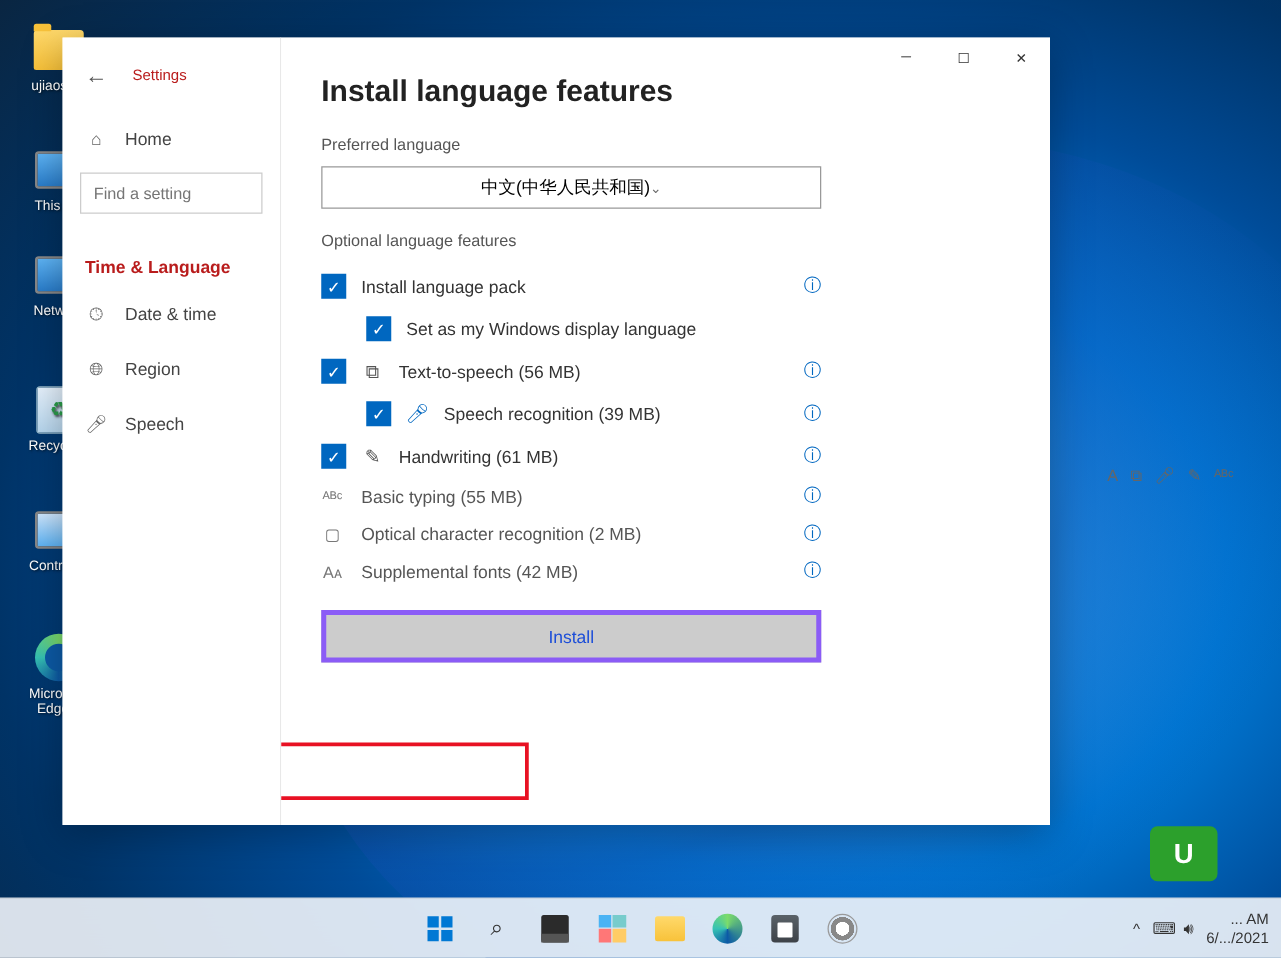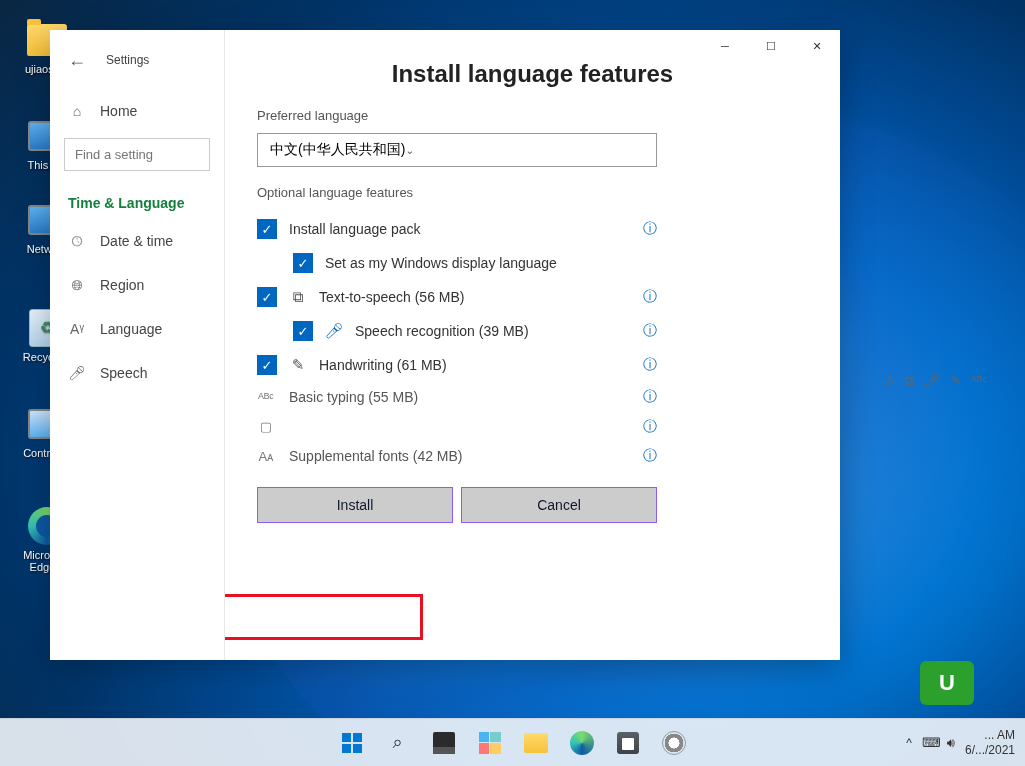--- a/index.html
+++ b/index.html
@@ -40,50 +40,50 @@
 }
 .titlebar { height: 32px; display: flex; justify-content: flex-end; position: absolute; top: 0; right: 0; z-index: 5; }
 .titlebar .wbtn { width: 46px; height: 32px; display: flex; align-items: center; justify-content: center; font-size: 11px; color: #333; }
 
 .sw-body { display: flex; flex: 1; overflow: hidden; }
 
 
 .sidebar { width: 175px; background: #fff; border-right: 1px solid #e8e8e8; display: flex; flex-direction: column; }
 .sb-top { height: 60px; display: flex; align-items: center; padding-left: 18px; gap: 20px; }
 .back-arrow { font-size: 18px; color: #555; }
-.sb-title { font-size: 12px; color: #404040; }
+.sb-title { font-size: 12px; color: #b91c1c; }
 .sb-home { display: flex; align-items: center; gap: 14px; padding: 12px 18px; color: #444; font-size: 14px; }
-.sb-search { margin: 6px 14px 10px; }
+.sb-search { margin: 6px 14px 20px; }
 .sb-search input { width: 100%; padding: 8px 10px; border: 1px solid #ccc; font-size: 13px; outline: none; }
-.sb-section { padding: 14px 18px 8px; font-size: 14px; font-weight: 600; color: #15803d; }
+.sb-section { padding: 14px 18px 8px; font-size: 14px; font-weight: 600; color: #b91c1c; }
 .sb-item { display: flex; align-items: center; gap: 14px; padding: 13px 18px; color: #444; font-size: 14px; }
 .sb-icon { width: 18px; height: 18px; display: inline-flex; align-items: center; justify-content: center; color: #666; }
 
 
 .main { flex: 1; padding: 30px 32px 20px; overflow: hidden; position: relative; background:#fff;}
-.main h1 { font-size: 24px; font-weight: 600; color: #222; margin-bottom: 20px; text-align: center; }
+.main h1 { font-size: 24px; font-weight: 600; color: #222; margin-bottom: 20px; }
 .sect-label { font-size: 13px; color: #555; margin-bottom: 10px; }
 .sect-label2 { font-size: 13px; color: #555; margin: 18px 0 12px; }
-.lang-select { position: relative; border: 1px solid #999; padding: 7px 12px; font-size: 14px; display:flex; justify-content:flex-start; align-items:center; margin-bottom:6px; width: 400px;}
+.lang-select { position: relative; border: 1px solid #999; padding: 7px 12px; font-size: 14px; display:flex; justify-content:center; align-items:center; margin-bottom:6px; width: 400px;}
 .lang-select .chev { color: #666; font-size: 11px; }
 
 .feat-row { display: flex; align-items: center; gap: 12px; padding: 7px 0; font-size: 14px; color: #333; position: relative; }
 .feat-row.indent { padding-left: 36px; }
 .checkbox { width: 20px; height: 20px; background: #0067c0; display: inline-flex; align-items: center; justify-content: center; color: #fff; font-size: 13px; flex-shrink: 0; }
 .feat-icon { width: 18px; display: inline-flex; justify-content: center; color: #555; font-size: 15px; flex-shrink:0;}
 .info-icon { position: absolute; right: 0; color: #0067c0; font-size: 14px; }
 .feat-container { width: 400px; position: relative;}
 
 .req-row { display: flex; align-items: center; gap: 14px; padding: 7px 0; font-size: 14px; color: #555; width: 400px; position: relative;}
 .req-icon { width: 18px; display: inline-flex; justify-content: center; font-size: 13px; color: #777;}
 
 .choose-link { color: #0067c0; font-size: 14px; margin-top: 14px; display: block; }
 
 .btn-row { display: flex; gap: 8px; margin-top: 16px; width: 400px; }
-.btn { flex: 1; padding: 9px 0; text-align: center; font-size: 14px; background: #ccc; color: #0f172a; border: 1px solid #8b5cf6; }
+.btn { flex: 1; padding: 9px 0; text-align: center; font-size: 14px; background: #ccc; color: #1d4ed8; border: 4px solid #8b5cf6; }
 .red-box { position: absolute; border: 3px solid #e81123; pointer-events: none; }
 
 .bg-text { position: absolute; left: 682px; font-size: 14px; color: #444; white-space: nowrap; }
 
 .icon-strip { position:absolute; right: 38px; top: 373px; display:flex; gap:10px; font-size:13px; color:#666;}
 
 
 .taskbar { position: absolute; left: 0; right: 0; bottom: 0; height: 48px;
   background: rgba(240,244,250,0.9); backdrop-filter: blur(20px);
   display: flex; align-items: center; border-top: 1px solid rgba(0,0,0,0.08); }
@@ -167,24 +167,20 @@
 
       <div class="sb-item">
         <span class="sb-icon">🕓︎</span>
         <span>Date &amp; time</span>
       </div>
       <div class="sb-item">
         <span class="sb-icon">🌐︎</span>
         <span>Region</span>
       </div>
       <div class="sb-item">
-        <span class="sb-icon">Aᵞ</span>
-        <span>Language</span>
-      </div>
-      <div class="sb-item">
         <span class="sb-icon">🎤︎</span>
         <span>Speech</span>
       </div>
     </div>
 
     <div class="main">
       <h1>Install language features</h1>
       <div class="sect-label">Preferred language</div>
       <div class="lang-select">
         <span>中文(中华人民共和国)</span>
@@ -224,32 +220,32 @@
       </div>
 
 
       <div class="req-row">
         <span class="req-icon">ᴬᴮᶜ</span>
         <span>Basic typing (55 MB)</span>
         <span class="info-icon">ⓘ</span>
       </div>
       <div class="req-row">
         <span class="req-icon">▢</span>
+        <span>Optical character recognition (2 MB)</span>
         <span class="info-icon">ⓘ</span>
       </div>
       <div class="req-row">
         <span class="req-icon">Aᴀ</span>
         <span>Supplemental fonts (42 MB)</span>
         <span class="info-icon">ⓘ</span>
       </div>
 
 
       <div class="btn-row">
         <div class="btn">Install</div>
-        <div class="btn">Cancel</div>
       </div>
 
       <div class="red-box" style="left:-14px; top:564px; width:212px; height:46px;"></div>
     </div>
   </div>
 </div>
 
 <div class="taskbar">
   <div class="tb-center">
     <div class="tb-icon">

